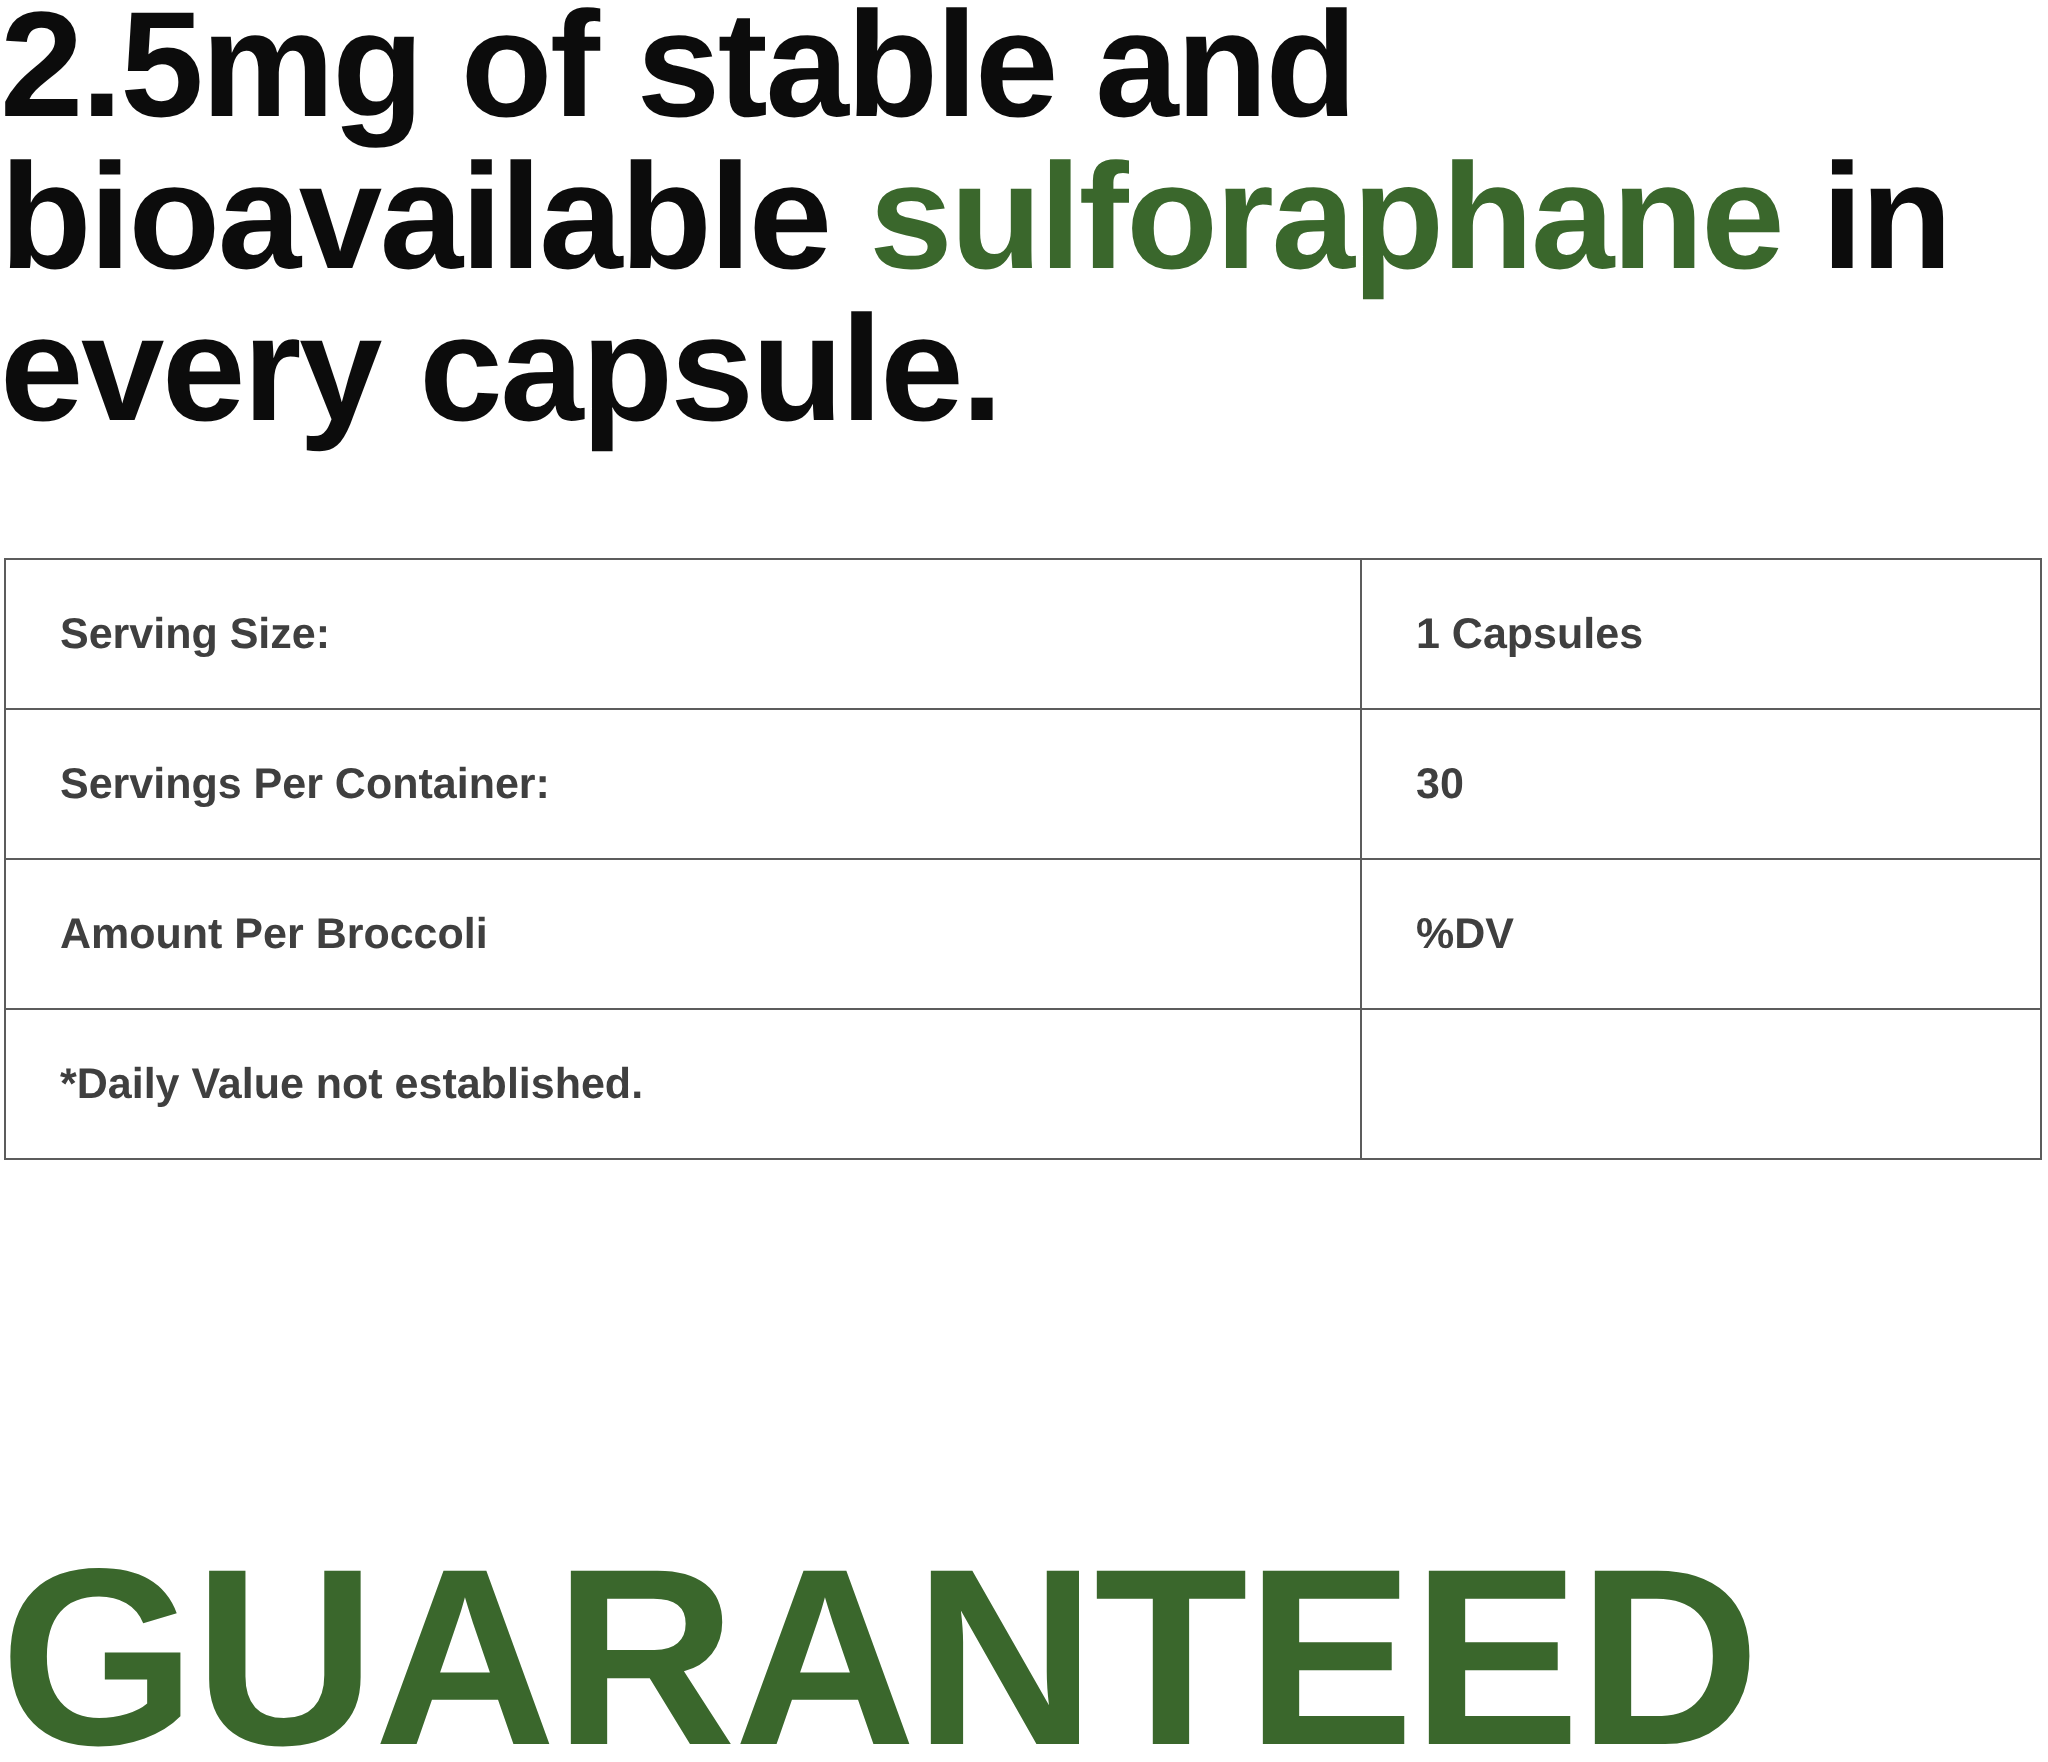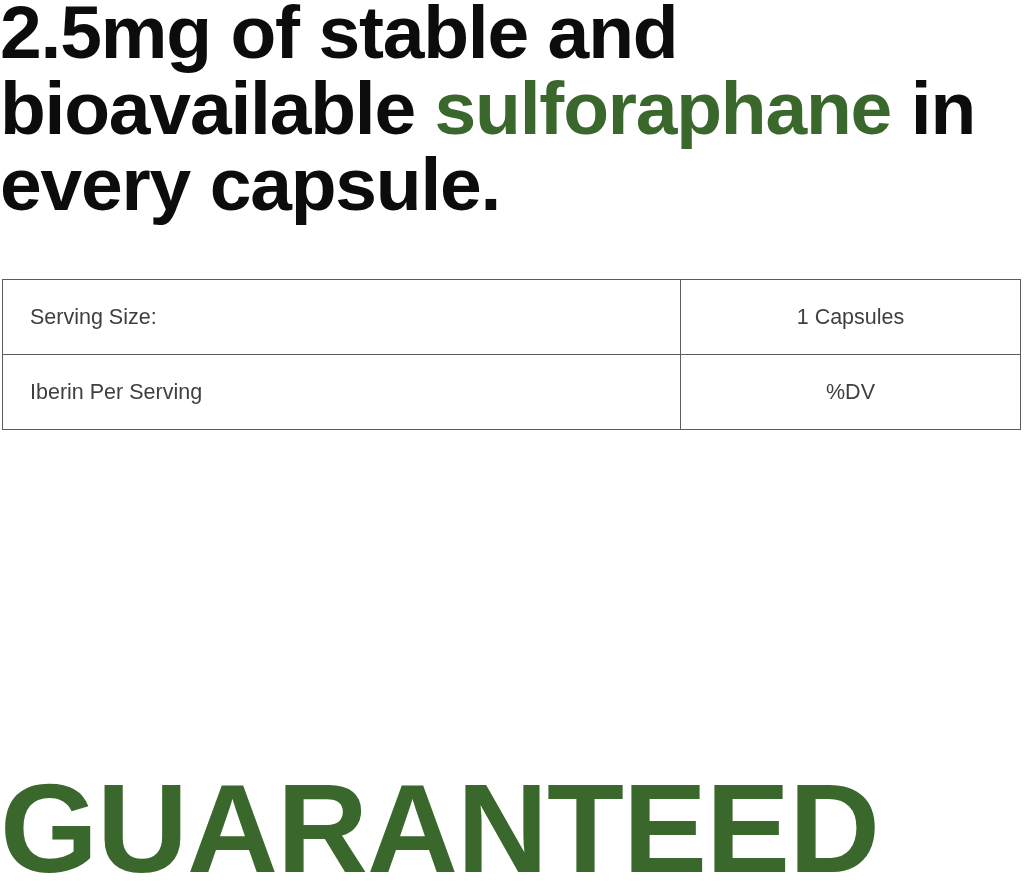--- a/index.html
+++ b/index.html
@@ -51,32 +51,32 @@
     width: 1018px;
     border-collapse: collapse;
     table-layout: fixed;
   }
   .facts-table td {
     border: 1px solid #5c5c5c;
     height: 75px;
     padding: 0 27px;
     font-size: 21.5px;
     color: #3f3f3f;
-    font-weight: 400;
+    font-weight: 700;
     vertical-align: middle;
     box-sizing: border-box;
     background: #ffffff;
   }
   .facts-table td.label-cell {
     width: 678px;
     text-align: left;
   }
   .facts-table td.value-cell {
     width: 340px;
-    text-align: center;
+    text-align: left;
   }
 
   
   .guaranteed {
     position: absolute;
     left: 0px;
     top: 766px;
     width: 1024px;
     margin: 0;
     padding: 0;
@@ -97,21 +97,29 @@
 
   <h1 class="headline"><span>2.5mg of stable and bioavailable </span><span class="accent">sulforaphane</span><span> in every capsule.</span></h1>
 
   <table class="facts-table">
     <tbody>
       <tr>
         <td class="label-cell">Serving Size:</td>
         <td class="value-cell">1 Capsules</td>
       </tr>
       <tr>
-        <td class="label-cell">Iberin Per Serving</td>
+        <td class="label-cell">Servings Per Container:</td>
+        <td class="value-cell">30</td>
+      </tr>
+      <tr>
+        <td class="label-cell">Amount Per Broccoli</td>
         <td class="value-cell">%DV</td>
+      </tr>
+      <tr>
+        <td class="label-cell">*Daily Value not established.</td>
+        <td class="value-cell"></td>
       </tr>
     </tbody>
   </table>
 
   <div class="guaranteed">GUARANTEED</div>
 
 </div>
 
 </body></html>

